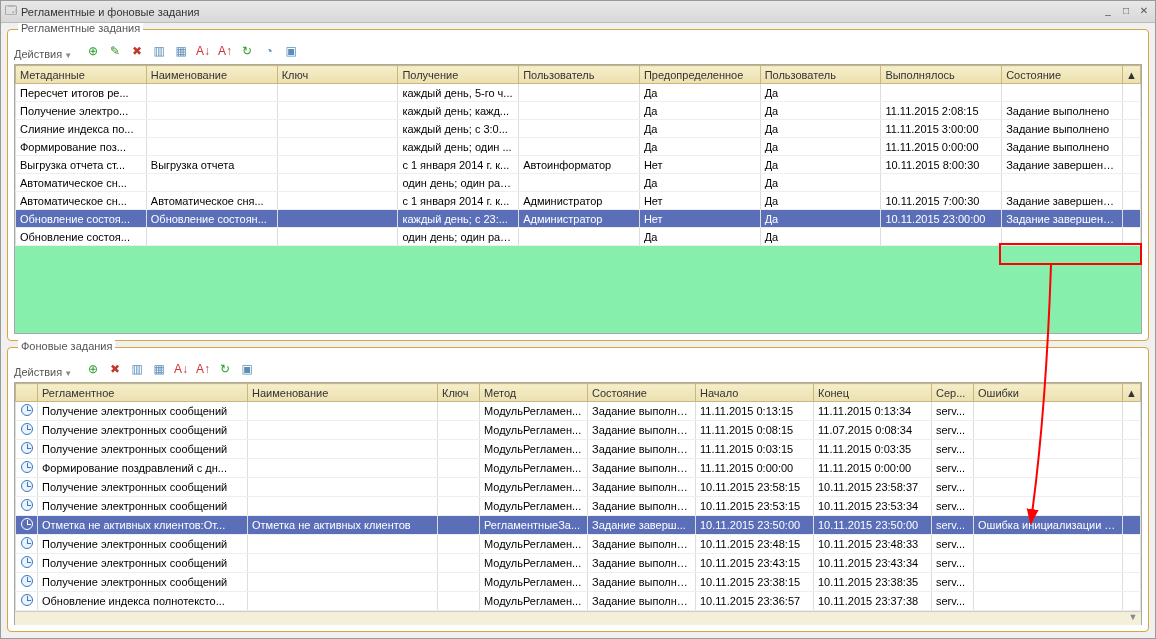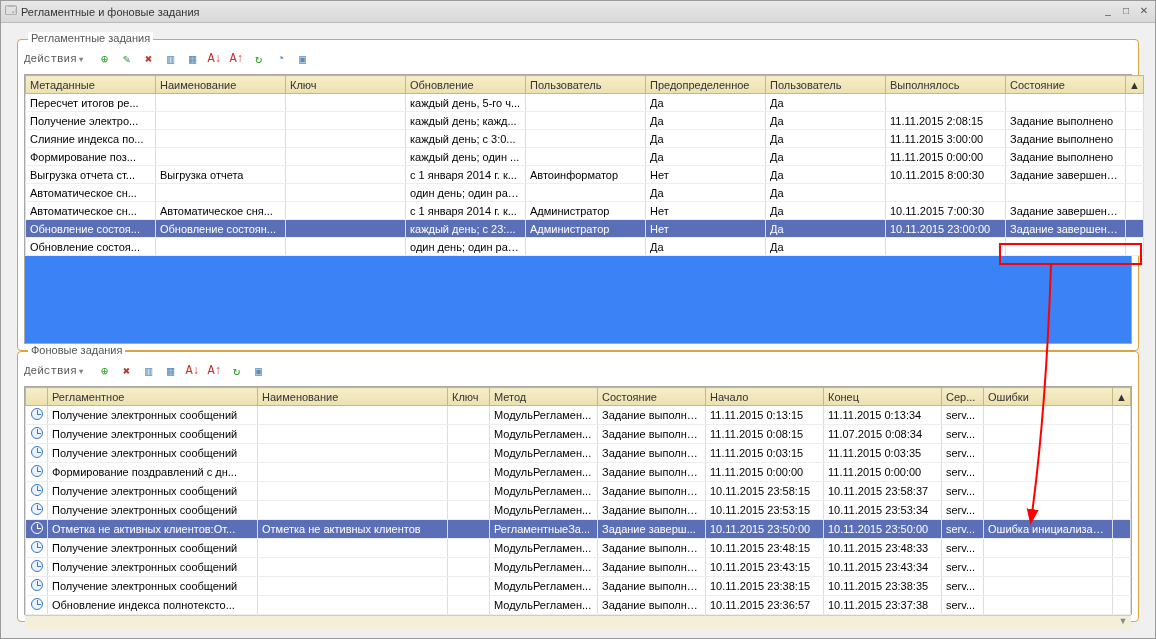--- a/index.html
+++ b/index.html
@@ -24,49 +24,49 @@
     border-bottom: 1px solid #bbb;
     display: flex;
     align-items: center;
     padding: 0 4px;
     font-size: 11px;
     color: #333;
   }
   .titlebar .ti { margin-right: 4px; }
   .titlebar .spacer { flex: 1; }
   .winbtn { width: 14px; height: 14px; margin-left: 4px; font-size: 10px; color:#555; text-align:center; cursor:default; }
-  .content { flex:1; padding: 16px; overflow: hidden; display:flex; flex-direction:column; }
+  .content { flex:1; padding: 6px; overflow: hidden; display:flex; flex-direction:column; gap:6px;}
   .groupbox {
     border: 1px solid #d8a63e;
     border-radius: 4px;
     padding: 6px 6px 6px 6px;
     background: #fff;
     position: relative;
     display:flex;
     flex-direction:column;
   }
   .groupbox .legend {
     position: absolute;
     top: -8px;
     left: 10px;
     background: #fff;
     padding: 0 3px;
     color: #555;
     font-size: 11px;
   }
-  .toolbar { display: flex; align-items: center; gap: 4px; height: 22px; margin: 2px 0 4px 0; font-family: Liberation Mono, monospace;}
+  .toolbar { display: flex; align-items: flex-end; gap: 4px; height: 22px; margin: 2px 0 4px 0;}
   .toolbar .lbl { color: #555; }
   .toolbar .drop { color:#888; font-size:8px; margin-left:-2px;}
   .tbtn {
     width: 18px; height: 18px;
     display:inline-flex; align-items:center; justify-content:center;
     border: 1px solid transparent; border-radius:2px;
     font-size: 12px;
   }
-  .grid-wrap { border: 1px solid #a8a8a8; flex:1; min-height:0; display:flex; flex-direction:column; background:#3b82f6;}
+  .grid-wrap { border: 1px solid #a8a8a8; flex:1; min-height:0; display:flex; flex-direction:column; background:#86efac;}
   table { border-collapse: collapse; width: 100%; table-layout: fixed; }
   thead th {
     background: linear-gradient(#f6eec9, #ece0b0);
     border: 1px solid #c8b880;
     text-align: left;
     padding: 2px 4px;
     font-weight: normal;
     font-size: 11px;
     color: #333;
     height: 18px;
@@ -148,21 +148,21 @@
             <col style="width:120px">
               <col style="width:120px">
               <col style="width:120px">
               <col style="width:18px">
           </colgroup>
           <thead>
               <tr id="g1head">
                 <th>Метаданные</th>
                 <th>Наименование</th>
                 <th>Ключ</th>
-                <th>Обновление</th>
+                <th>Получение</th>
                 <th>Пользователь</th>
                 <th>Предопределенное</th>
                 <th>Пользователь</th>
                 <th>Выполнялось</th>
                 <th>Состояние</th>
                 <th class="scrollcol">▲</th>
               </tr>
             </thead>
           <tbody id="g1body">
               <tr>

